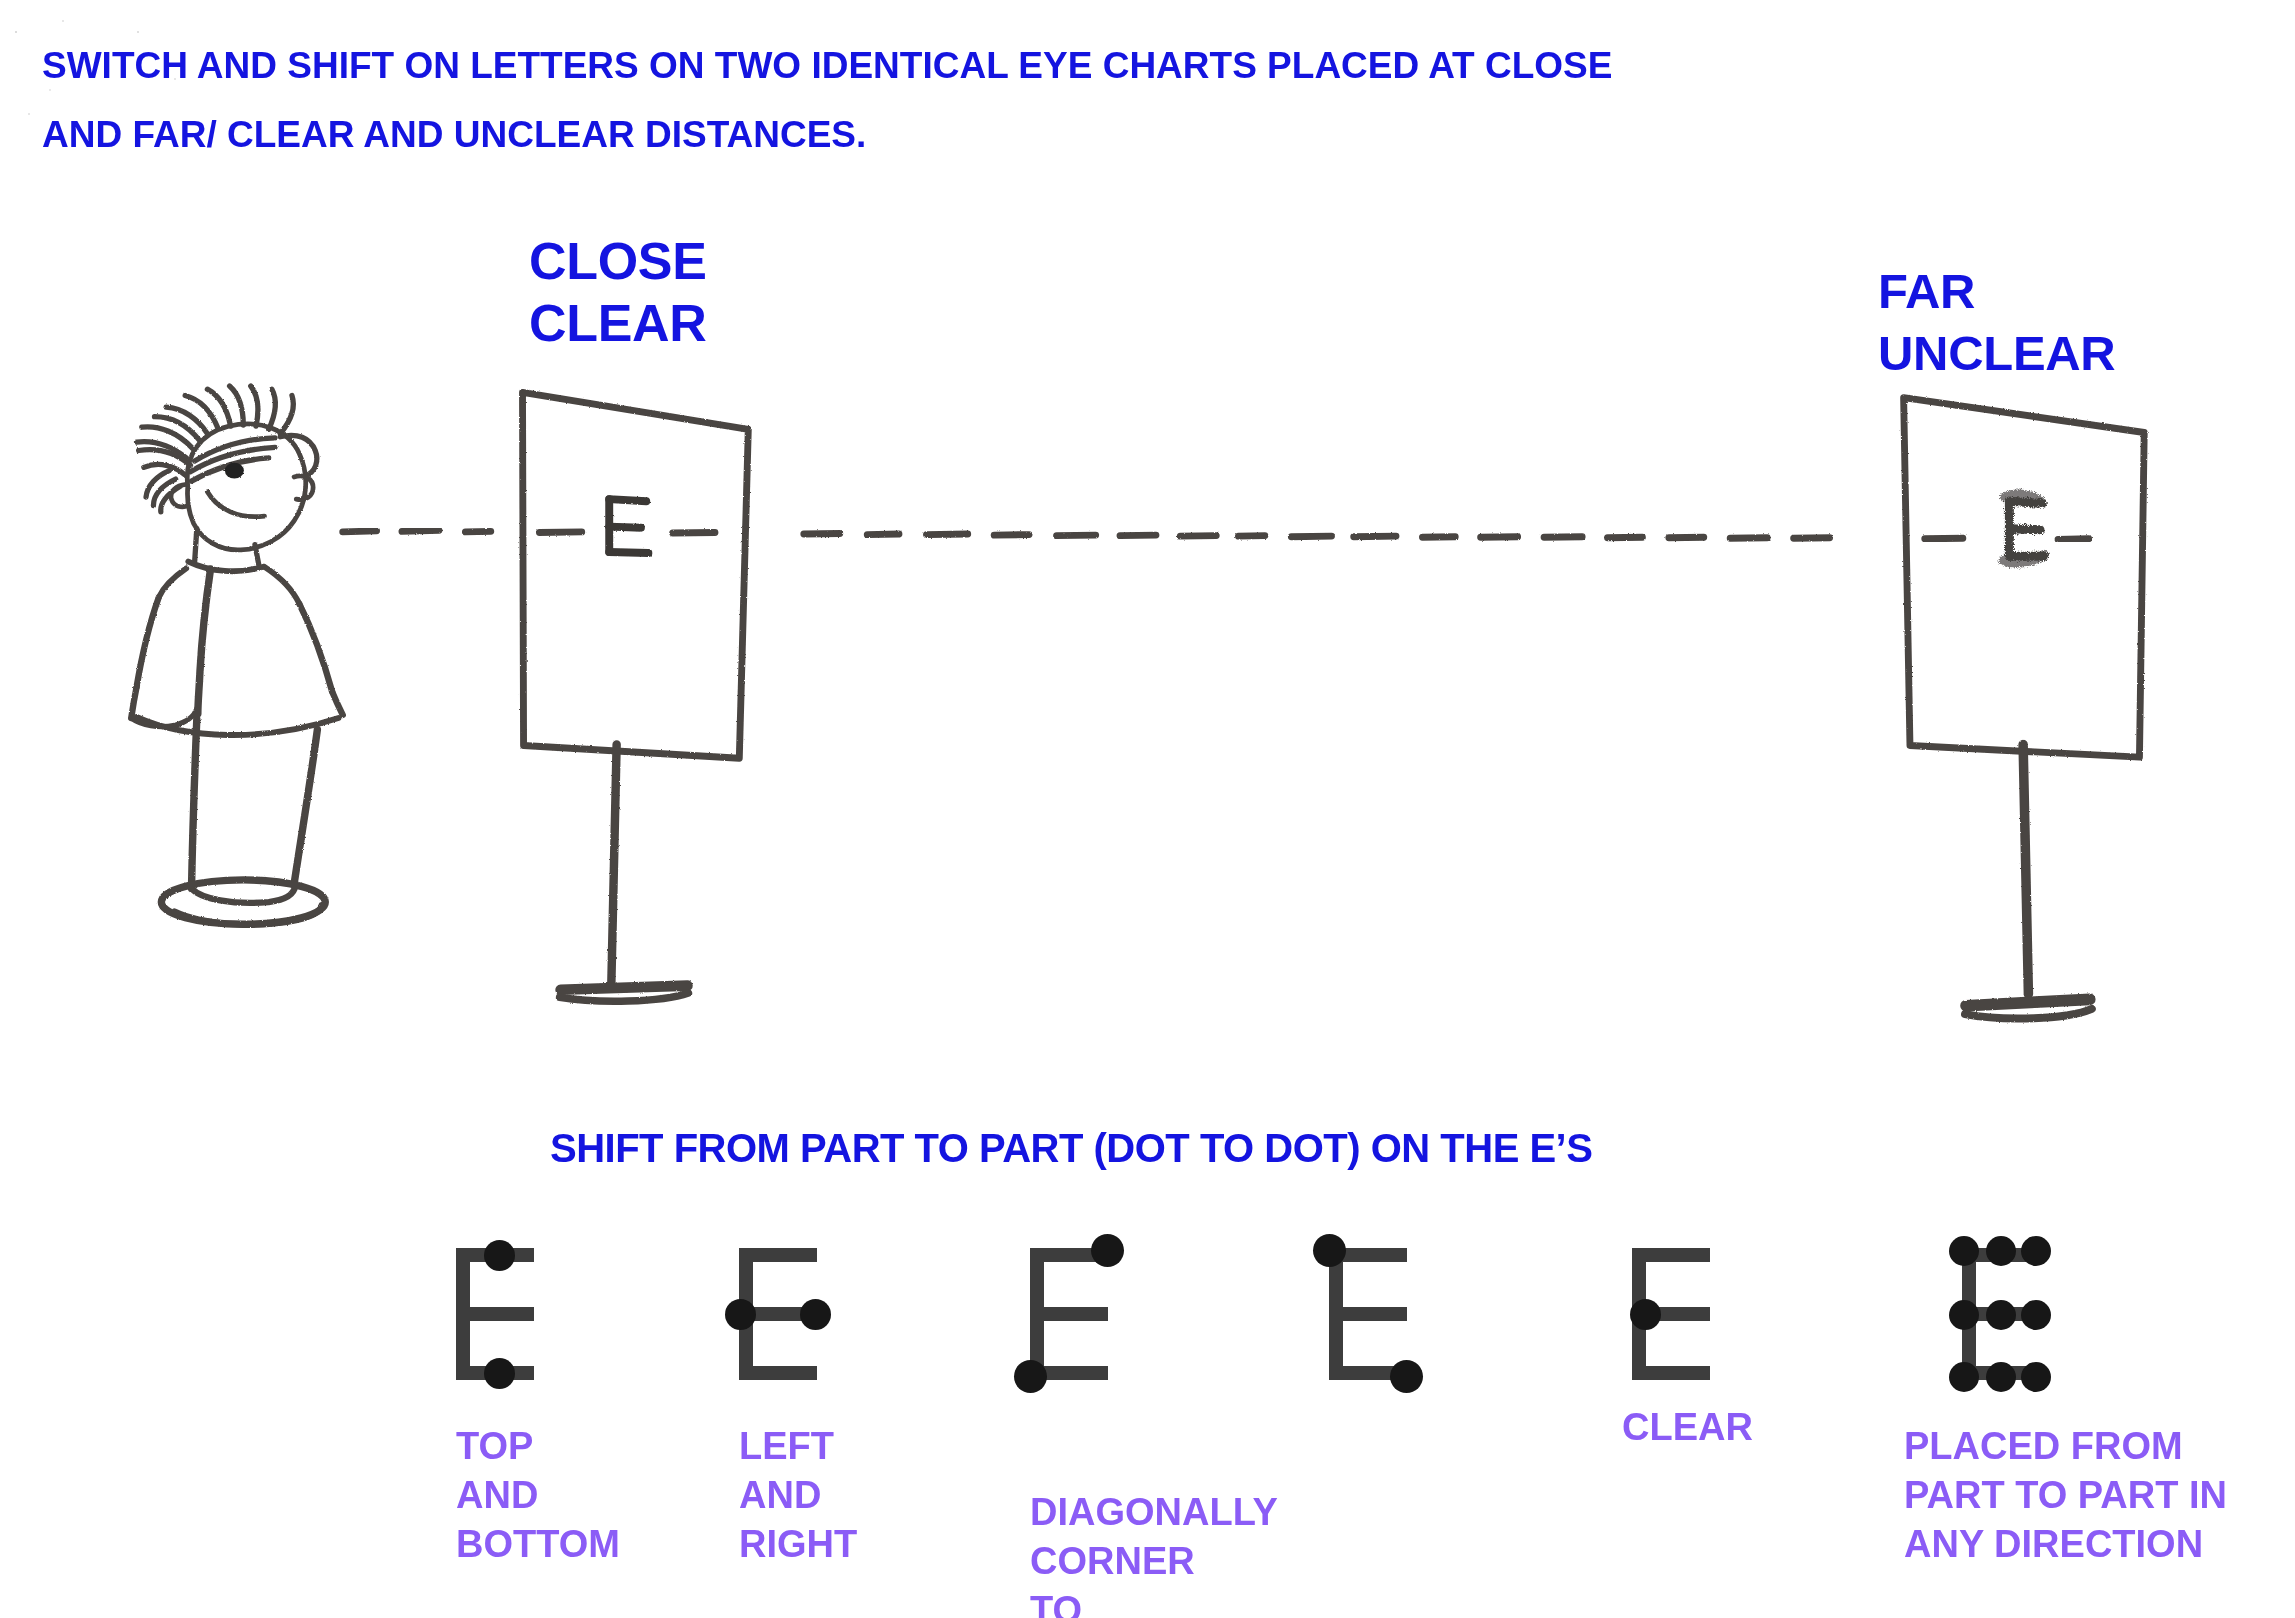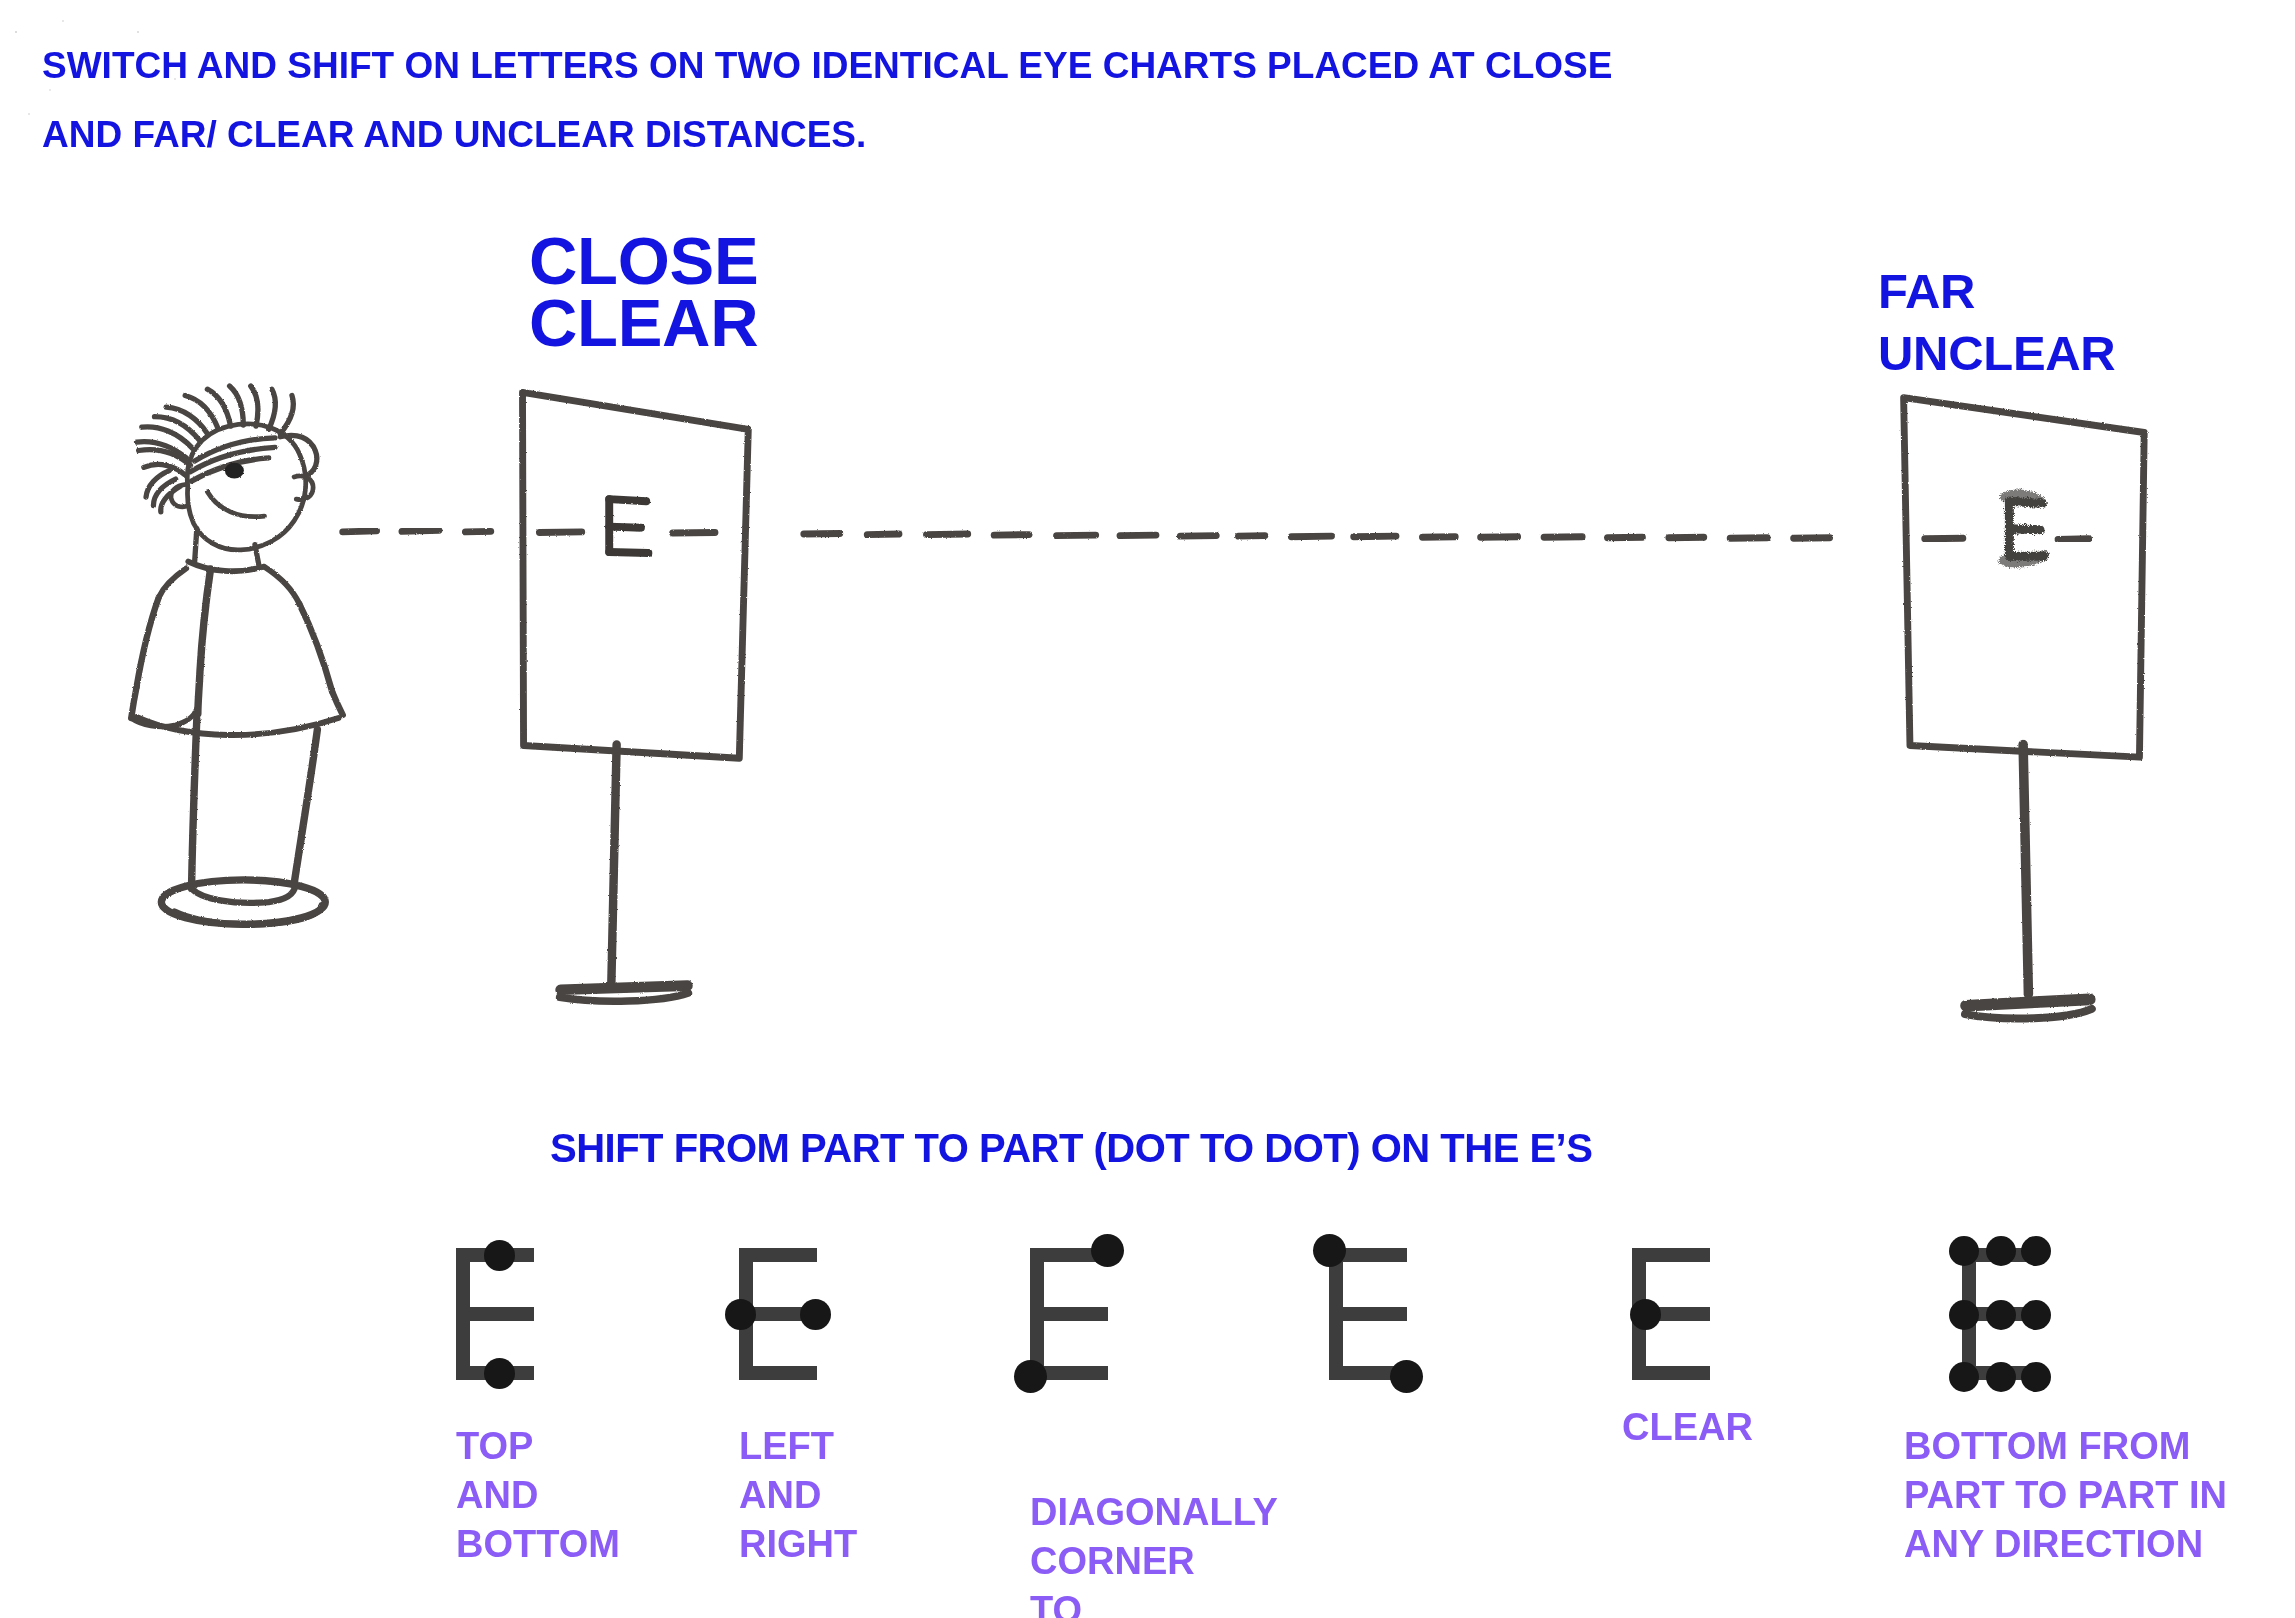--- a/index.html
+++ b/index.html
@@ -31,21 +31,21 @@
   #title {
     left: 42px;
     top: 31px;
     font-size: 37px;
     line-height: 69px;
     letter-spacing: 0px;
   }
   #label-close {
     left: 529px;
     top: 230px;
-    font-size: 67px;
+    font-size: 52px;
     line-height: 62px;
   }
   #label-far {
     left: 1878px;
     top: 230px;
     font-size: 49px;
     line-height: 62px;
     margin-top: 30px;
   }
   #subtitle {
@@ -354,18 +354,18 @@
 
       <div class="e-dot" style="left:-12.7px;top:52px; width:30px;height:30px;"></div>
       <div class="e-dot" style="left:24px; top:52px; width:30px;height:30px;"></div>
       <div class="e-dot" style="left:59px;top:52px; width:30px;height:30px;"></div>
 
       <div class="e-dot" style="left:-12.7px;top:114px;width:30px;height:30px;"></div>
       <div class="e-dot" style="left:24px; top:114px;width:30px;height:30px;"></div>
       <div class="e-dot" style="left:59px;top:114px;width:30px;height:30px;"></div>
     </div>
   </div>
-  <div class="cap" style="left:1904px; top:1422px;">BOTTOM FROM
+  <div class="cap" style="left:1904px; top:1422px;">PLACED FROM
 PART TO PART IN
 ANY DIRECTION</div>
 
 </div>
 
 
 </body></html>

